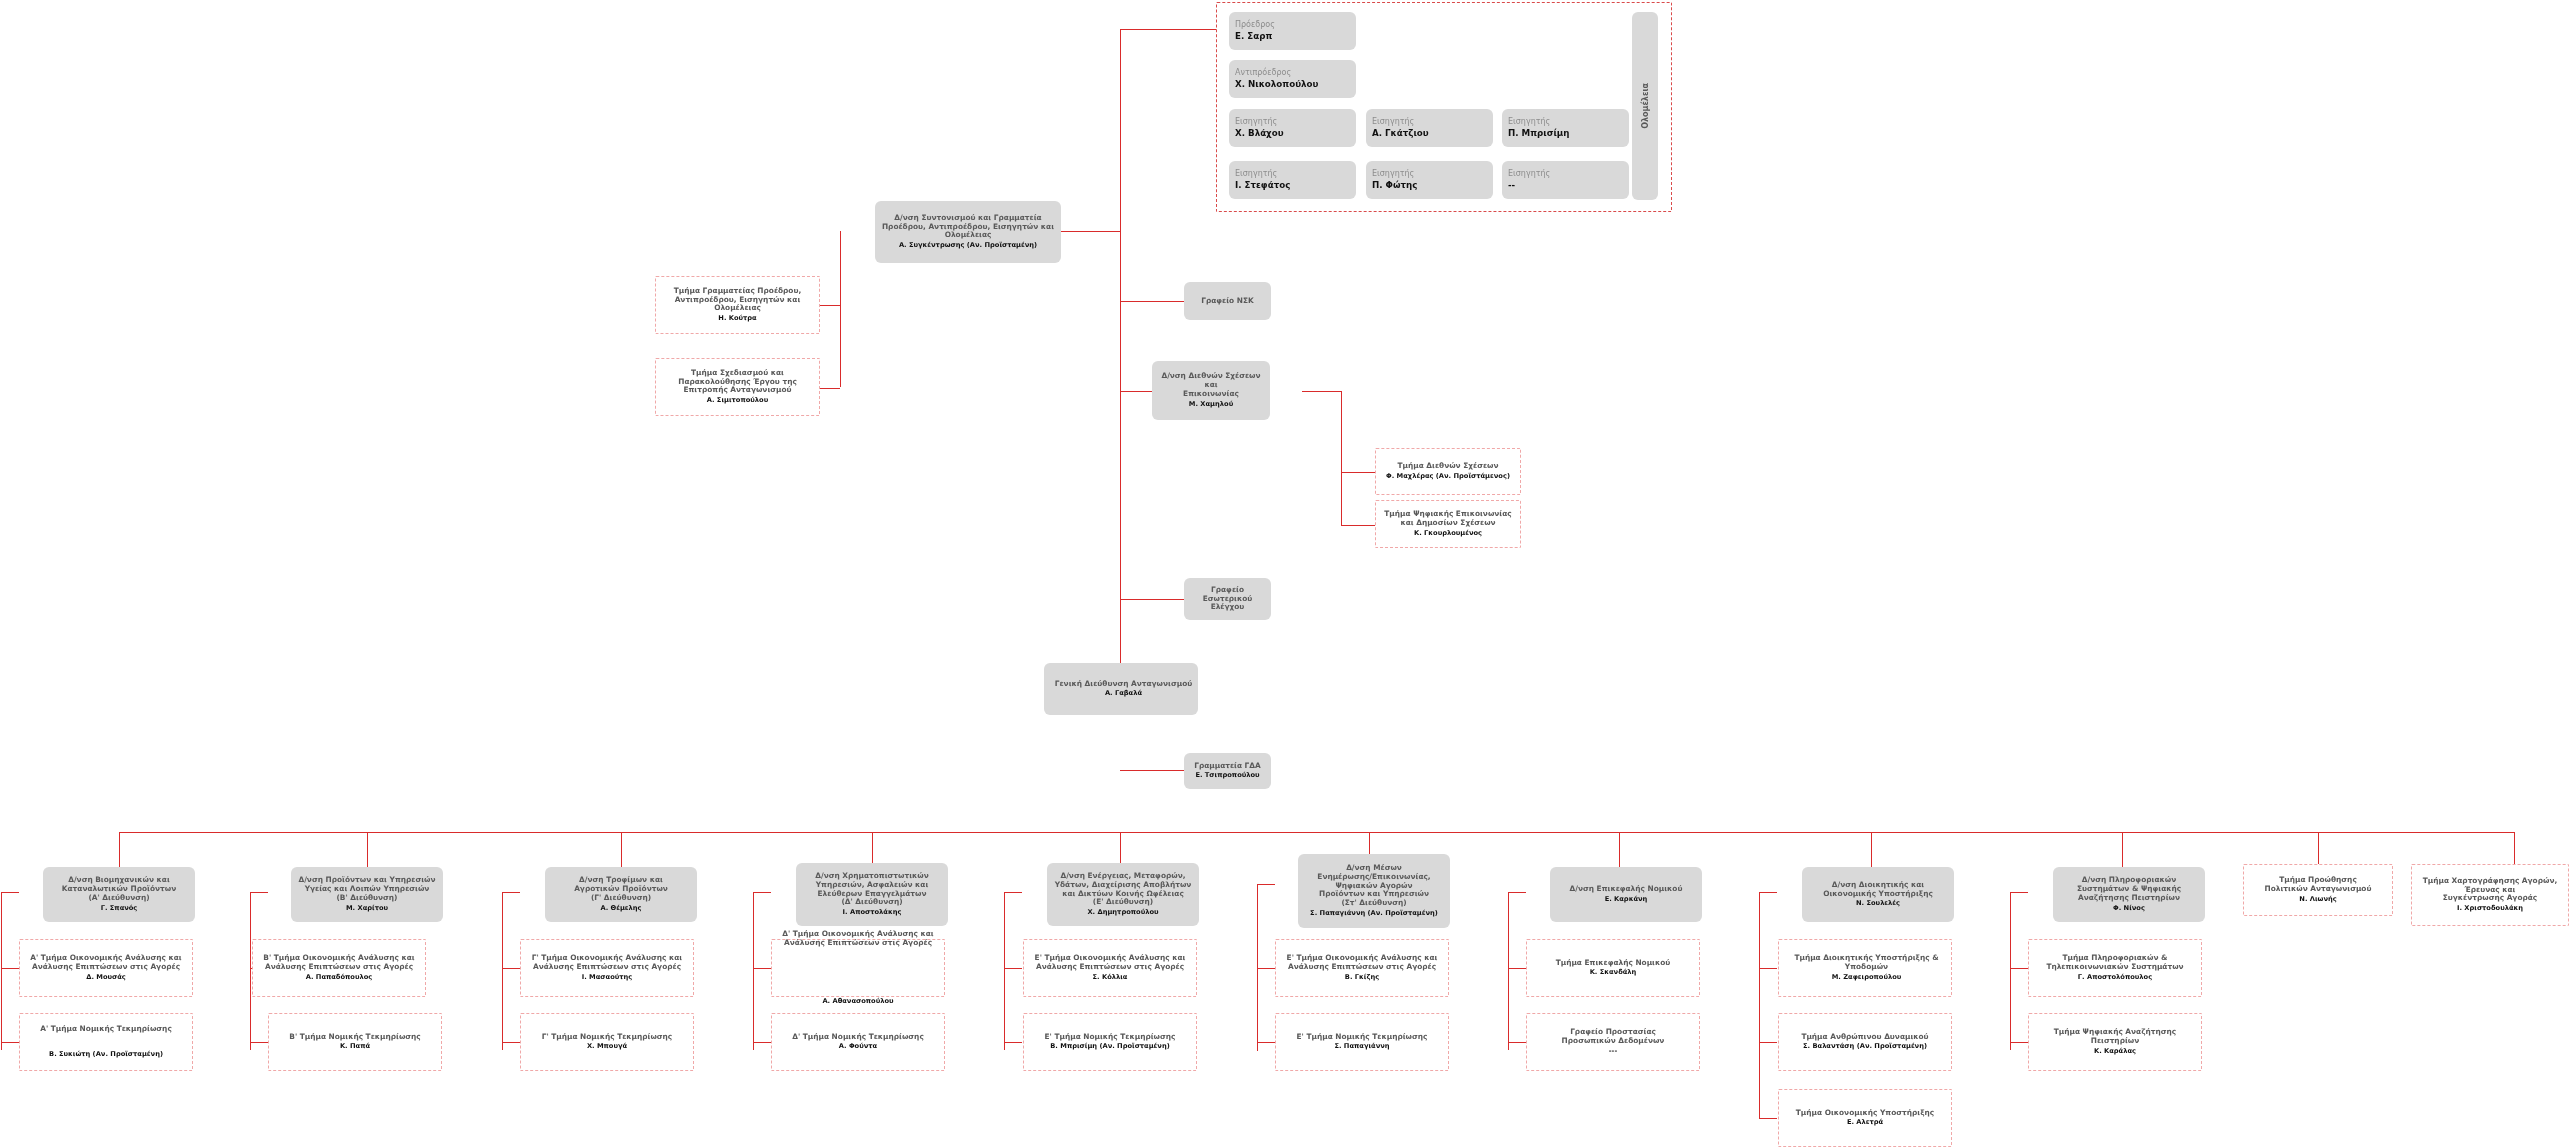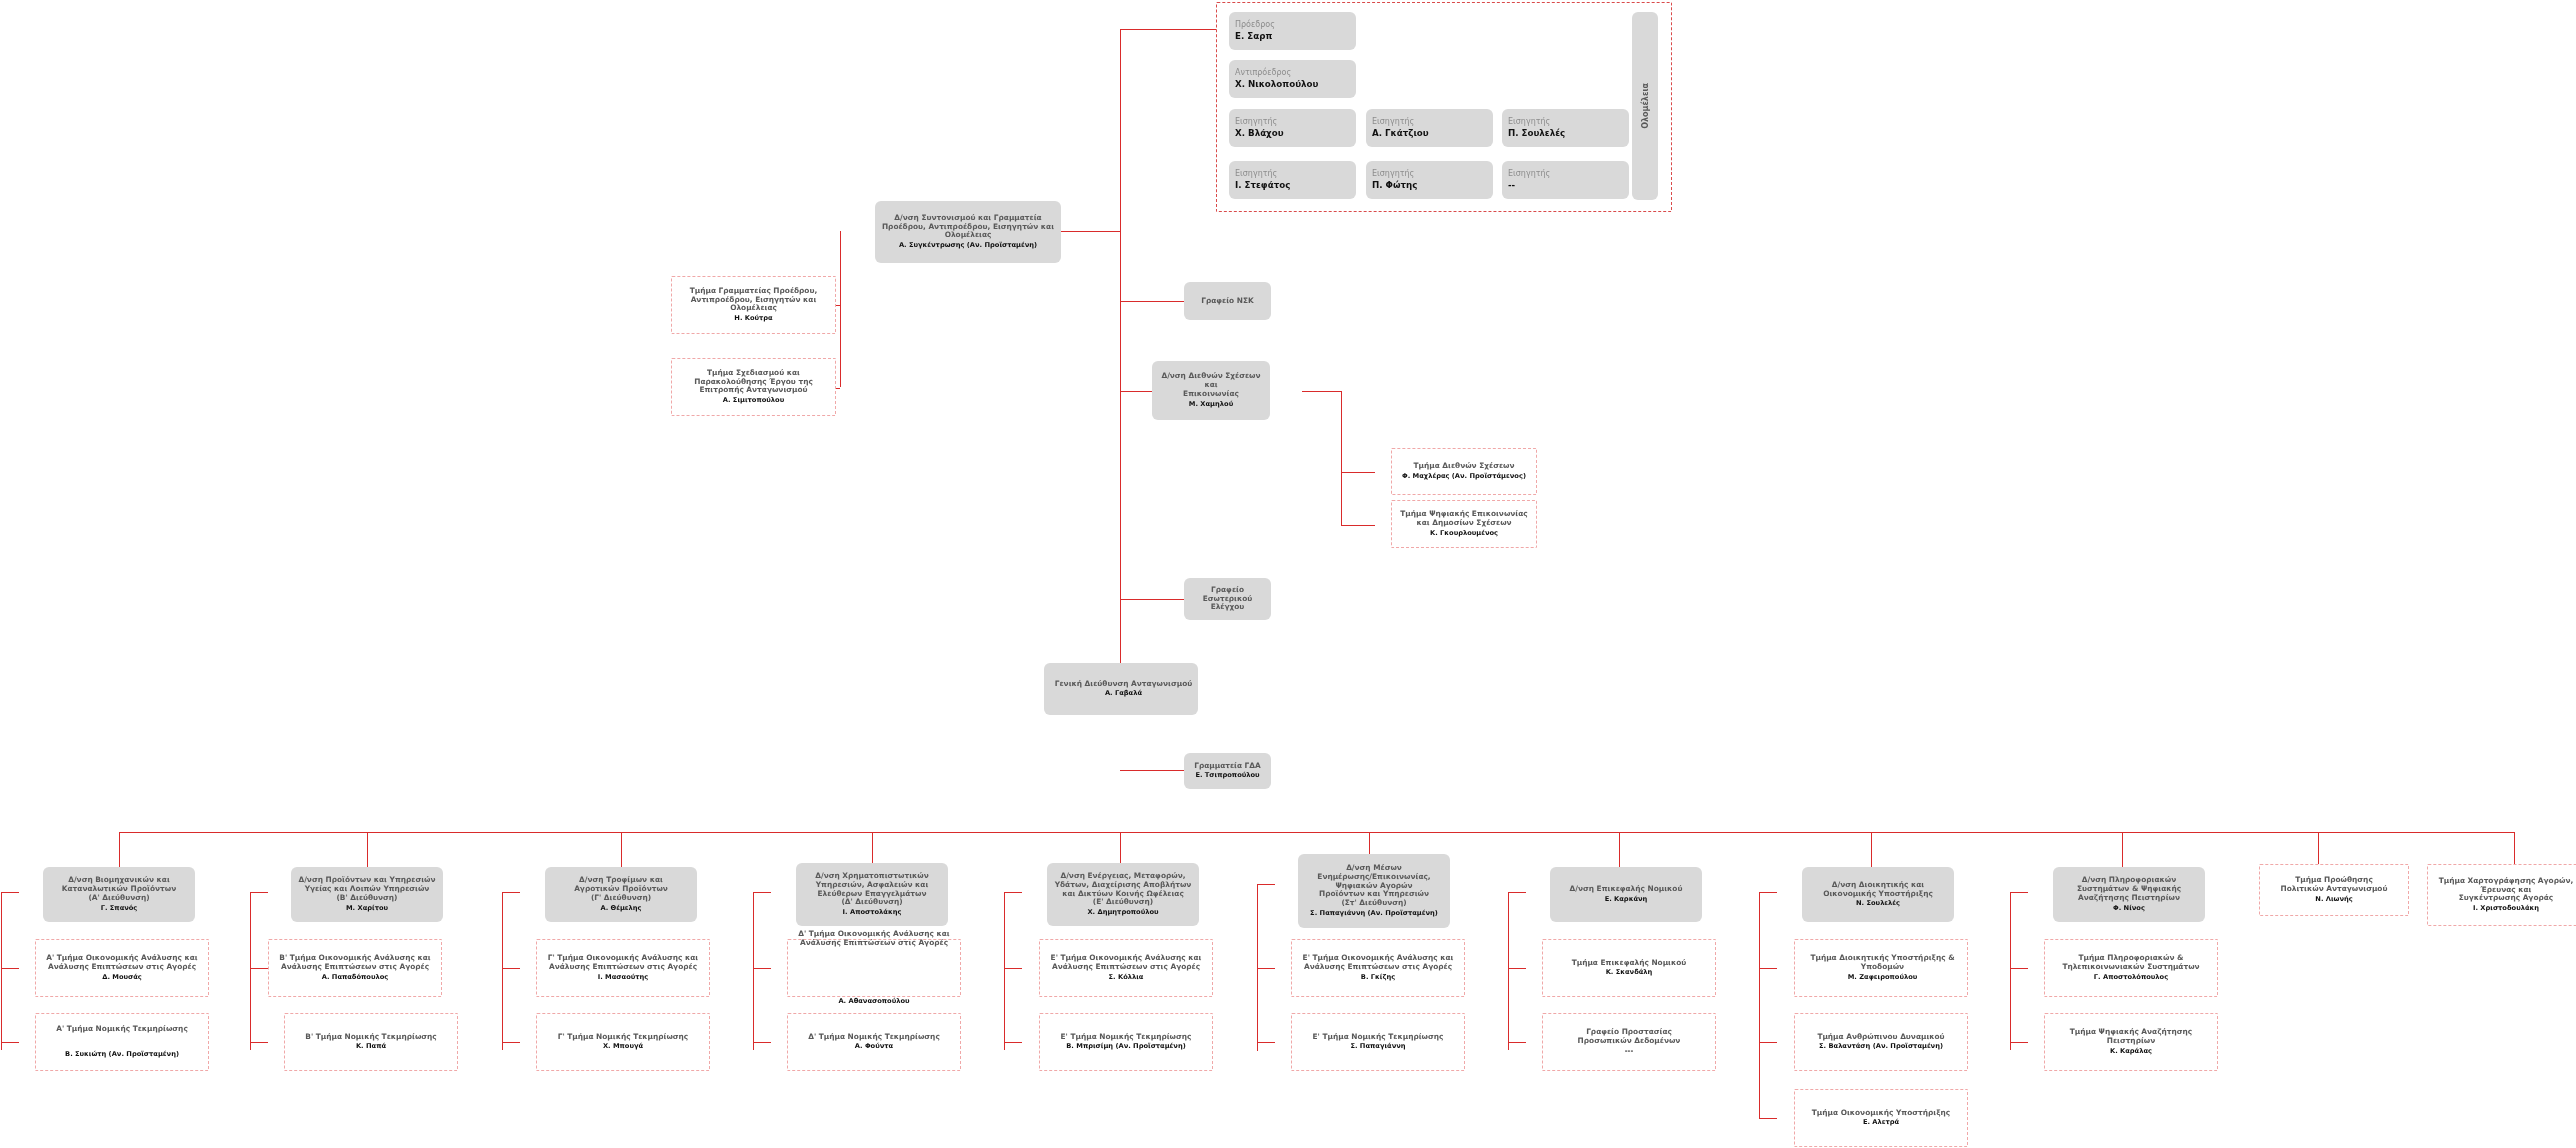--- a/index.html
+++ b/index.html
@@ -45,21 +45,20 @@
   .solid{
     background:#d9d9d9;
     border-radius:6px;
     border:none;
   }
   
   .dashed{
     background:#ffffff;
     border:0.9px dashed #f0a8a8;
     border-radius:1.3px;
-    margin-left:16px;
   }
   
   .boardframe{
     position:absolute;
     border:1.2px dashed #d94a4a;
     background:transparent;
     border-radius:1.3px;
   }
   
   .vert{
@@ -210,21 +209,21 @@
   <div class="member" style="left:1229px;top:109px;width:127px;height:38px;">
     <span class="role">Εισηγητής</span>
     <span class="who">Χ. Βλάχου</span>
   </div>
   <div class="member" style="left:1366px;top:109px;width:127px;height:38px;">
     <span class="role">Εισηγητής</span>
     <span class="who">Α. Γκάτζιου</span>
   </div>
   <div class="member" style="left:1502px;top:109px;width:127px;height:38px;">
     <span class="role">Εισηγητής</span>
-    <span class="who">Π. Σουλελές</span>
+    <span class="who">Π. Μπρισίμη</span>
   </div>
   <div class="member" style="left:1229px;top:161px;width:127px;height:38px;">
     <span class="role">Εισηγητής</span>
     <span class="who">Ι. Στεφάτος</span>
   </div>
   <div class="member" style="left:1366px;top:161px;width:127px;height:38px;">
     <span class="role">Εισηγητής</span>
     <span class="who">Π. Φώτης</span>
   </div>
   <div class="member" style="left:1502px;top:161px;width:127px;height:38px;">

